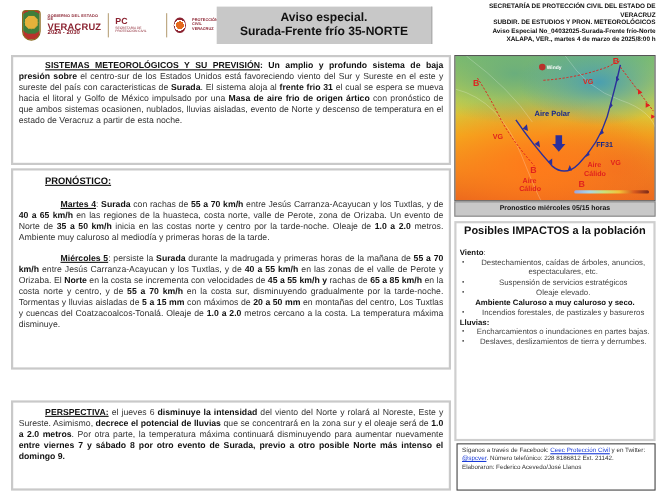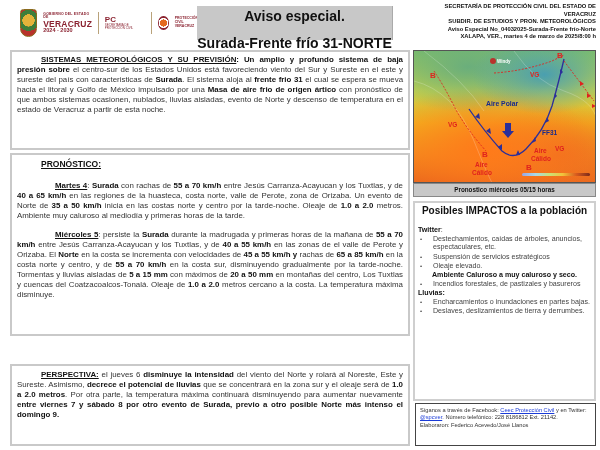--- a/index.html
+++ b/index.html
@@ -14,21 +14,21 @@
   .gov-big { font-size: 8.5px; color: #8b2331; font-weight: bold; letter-spacing: 0.2px; }
   .gov-year { font-size: 5.5px; color: #8b2331; font-weight: bold; }
   .sep { width: 1px; height: 22px; background: #b9a27a; }
   .pc-block { display: flex; flex-direction: column; line-height: 1; }
   .pc-big { font-size: 8px; color: #8b2331; font-weight: bold; }
   .pc-small { font-size: 3px; color: #8b2331; }
   .pc-circle { width: 14px; height: 14px; border-radius: 50%; background: radial-gradient(circle, #e46a1f 0 40%, #ffffff 41% 55%, #8b2331 56%); }
   .pc-text2 { font-size: 3.5px; color: #8b2331; line-height: 1.1; font-weight: bold; }
 
   .title-box { position: absolute; left: 197px; top: 6px; width: 196px; height: 34px; background: #c8c8c8; border-right: 1px solid #aaa; display: flex; flex-direction: column; align-items: center; justify-content: center; }
-  .title-line { font-size: 14px; font-weight: bold; color: #111; line-height: 13px; text-align: center; margin-top: 14px; }
+  .title-line { font-size: 11px; font-weight: bold; color: #111; line-height: 13px; text-align: center; }
 
   .org-info { position: absolute; left: 402px; top: 3px; width: 194px; text-align: right; font-size: 5.8px; font-weight: bold; line-height: 7.6px; color: #111; }
 
   
   .panel { position: absolute; border: 2px solid #c9c9c9; background: #fff; font-size: 7.9px; line-height: 10px; text-align: justify; color: #333; padding: 3px 6px; }
   .panel b { color: #111; }
   .u { text-decoration: underline; font-weight: bold; color: #111; padding-left: 24px; }
 
   #p-sistemas { left: 10px; top: 50px; width: 400px; height: 100px; padding: 3px 5px; }
   #p-pronostico { left: 10px; top: 153px; width: 400px; height: 183px; padding: 4px 5px; }
@@ -52,21 +52,21 @@
   .red { color: #e0221e; }
   .map-scale { position: absolute; left: 108px; bottom: 6px; width: 68px; height: 3px; background: linear-gradient(90deg, #9aa6e0, #a8d8e8, #c9e27a, #f2c23a, #d85a1e, #7a2a1a); border-radius: 2px; }
 
   .map-caption { position: absolute; left: 413px; top: 183px; width: 183px; height: 14px; background: #c8c8c8; border: 1px solid #888; font-size: 6.3px; font-weight: bold; text-align: center; line-height: 12px; color: #111; }
 
   
   .impacts { position: absolute; left: 413px; top: 201px; width: 183px; height: 200px; border: 2px solid #cfcfcf; padding: 3px 3px 2px 3px; font-size: 7.1px; line-height: 8.4px; color: #444; }
   .imp-title { text-align: center; font-weight: bold; color: #111; font-size: 10px; margin-top: 1px; margin-bottom: 11px; }
   .cat { font-weight: bold; color: #111; }
   .cat-indent { padding-left: 16px; text-indent: -16px; text-align: center; }
-  ul.bl { list-style: none; }
+  ul.bl { list-style: none; text-align: center; }
   ul.bl li { position: relative; padding-left: 15px; margin-bottom: 1px; }
   ul.bl li::before { content: "•"; position: absolute; left: 2px; top: 0; font-size: 6px; }
 
   
   .footer { position: absolute; left: 415px; top: 403px; width: 181px; height: 43px; border: 1px solid #444; padding: 3px 4px; font-size: 5.7px; line-height: 7.3px; color: #333; }
   .footer a { color: #1a3bd8; text-decoration: underline; }
 </style>
 </head>
 <body>
 
@@ -85,21 +85,21 @@
   <div class="sep"></div>
   <div class="pc-circle"></div>
   <div class="pc-text2">
     <div>PROTECCIÓN CIVIL</div>
     <div>VERACRUZ</div>
   </div>
 </div>
 
 <div class="title-box">
   <div class="title-line">Aviso especial.</div>
-  <div class="title-line">Surada-Frente frío 31-NORTE</div>
+  <div class="title-line">Surada-Frente frío 35-NORTE</div>
 </div>
 
 <div class="org-info">
   <div>SECRETARÍA DE PROTECCIÓN CIVIL DEL ESTADO DE</div>
   <div>VERACRUZ</div>
   <div>SUBDIR. DE ESTUDIOS Y PRON. METEOROLÓGICOS</div>
   <div>Aviso Especial No_04032025-Surada-Frente frío-Norte</div>
   <div>XALAPA, VER., martes 4 de marzo de 2025/8:00 h</div>
 </div>
 
@@ -163,21 +163,21 @@
   <span class="map-lbl red" style="left:58px; top:118px;">Cálido</span>
   <span class="map-lbl red" style="left:120px; top:96px;">Aire</span>
   <span class="map-lbl red" style="left:117px; top:104px;">Cálido</span>
   <span class="map-lbl red" style="left:112px; top:113px; font-size:8px;">B</span>
   <div class="map-scale"></div>
 </div>
 <div class="map-caption">Pronostico miércoles 05/15 horas</div>
 
 <div class="impacts">
   <div class="imp-title">Posibles IMPACTOS a la población</div>
-  <div><span class="cat">Twitter</span><span>:</span></div>
+  <div><span class="cat">Viento</span><span>:</span></div>
   <ul class="bl">
     <li>Destechamientos, caídas de árboles, anuncios, espectaculares, etc.</li>
     <li>Suspensión de servicios estratégicos</li>
     <li>Oleaje elevado.</li>
   </ul>
   <div class="cat cat-indent">Ambiente Caluroso a muy caluroso y seco.</div>
   <ul class="bl">
     <li>Incendios forestales, de pastizales y basureros</li>
   </ul>
   <div class="cat">Lluvias:</div>

